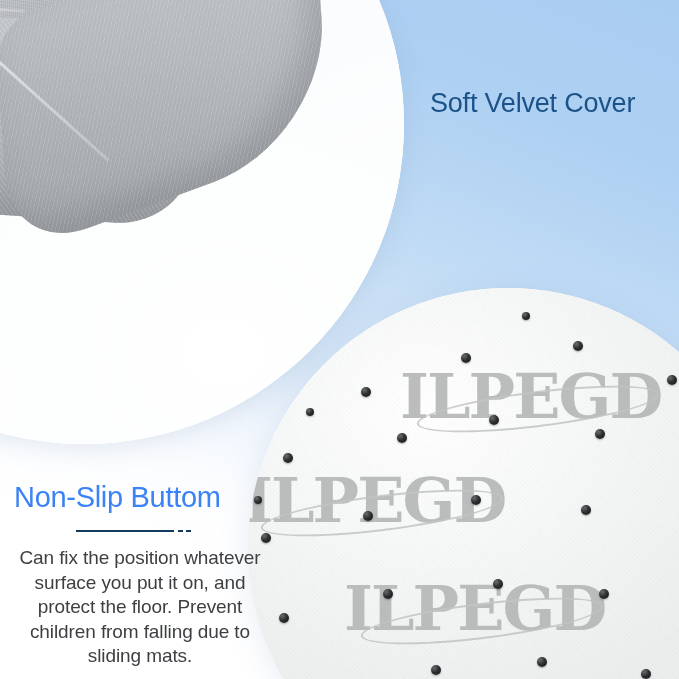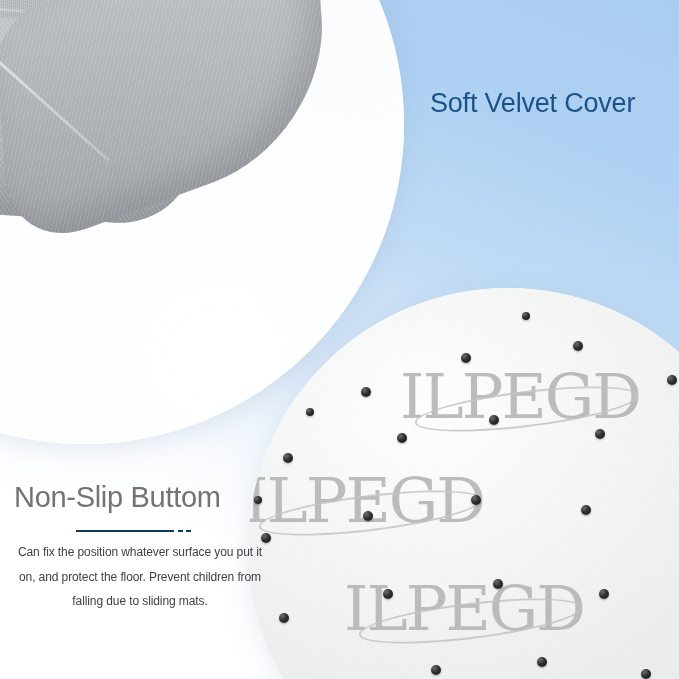--- a/index.html
+++ b/index.html
@@ -193,21 +193,21 @@
     opacity: .5;
     background-image:
       repeating-linear-gradient(44deg, rgba(0,0,0,0.022) 0 1px, rgba(255,255,255,0) 1px 3px),
       repeating-linear-gradient(136deg, rgba(0,0,0,0.018) 0 1px, rgba(255,255,255,0) 1px 4px);
   }
 
   .mat-logo {
     position: absolute;
     color: #b6b8b8;
     font-family: "DejaVu Serif", serif;
-    font-weight: 400;
+    font-weight: 700;
     letter-spacing: -2px;
     white-space: nowrap;
     user-select: none;
     opacity: .92;
   }
   .mat-logo .swash {
     position: absolute;
     left: 6%;
     top: 42%;
     width: 92%;
@@ -243,21 +243,21 @@
   }
   .heading-right .l2 { display: block; }
 
   .block-left {
     position: absolute;
     left: 14px;
     top: 478px;
     width: 252px;
   }
   .heading-left {
-    color: #737373;
+    color: #3b82f6;
     font-size: 29px;
     line-height: 38px;
     font-weight: 400;
     letter-spacing: -0.3px;
     white-space: nowrap;
   }
   .rule-wrap {
     position: relative;
     height: 18px;
     margin-top: 6px;
@@ -275,22 +275,23 @@
     position: absolute;
     top: 8px;
     width: 5px;
     height: 2px;
     background: #123a5e;
   }
   .rule-dot.d1 { left: 102px; }
   .rule-dot.d2 { left: 110px; }
 
   .body-left {
+    margin-top: 6px;
     color: #3d3f42;
-    font-size: 12px;
+    font-size: 19px;
     line-height: 24.5px;
     text-align: center;
     letter-spacing: -0.1px;
   }
 </style>
 </head>
 <body>
 
 <div id="scene">
 

